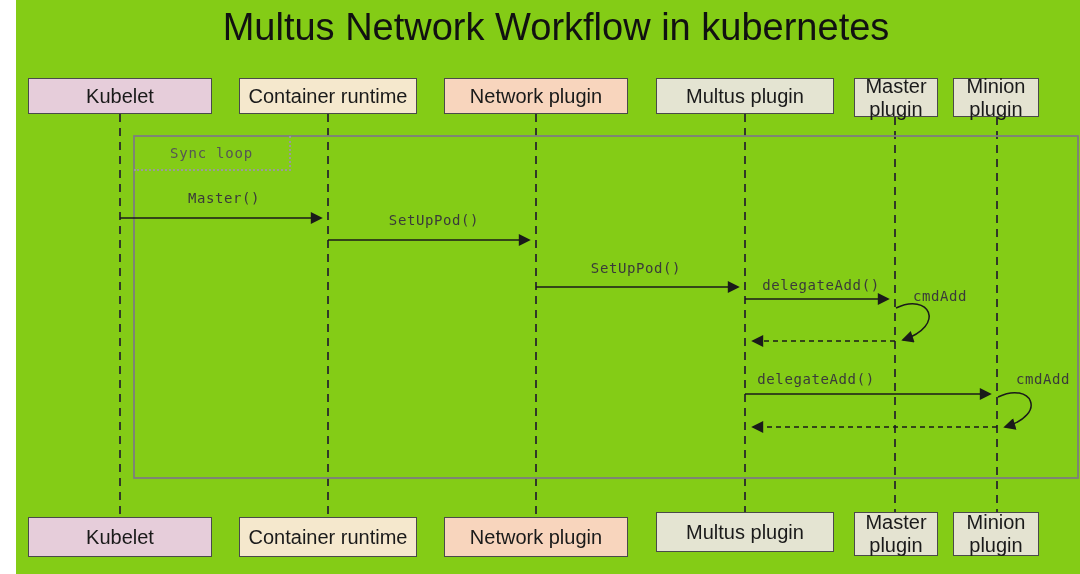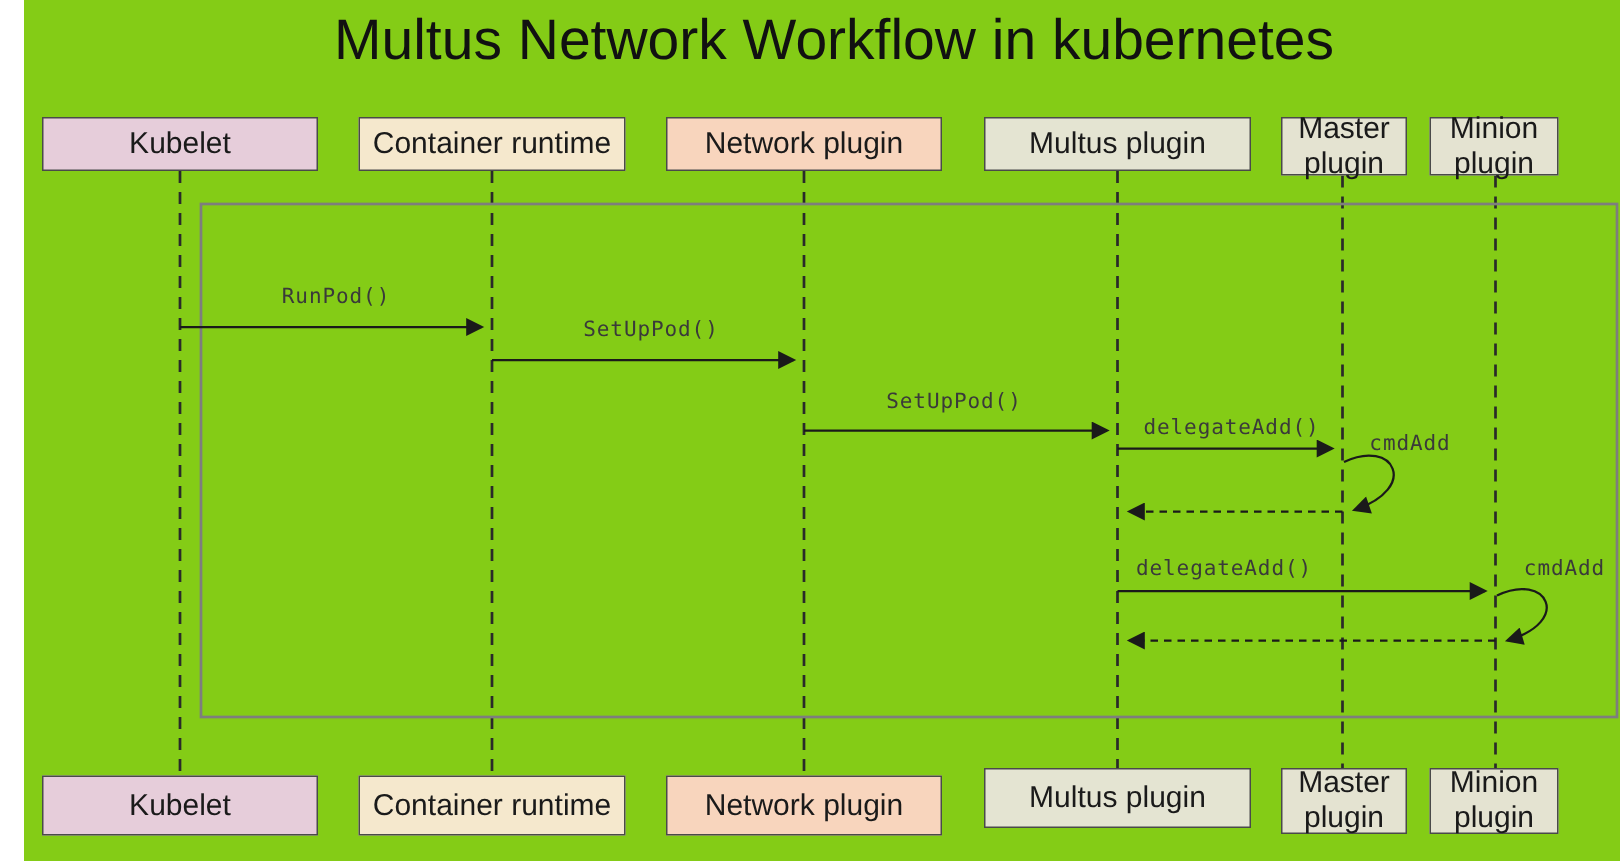--- a/index.html
+++ b/index.html
@@ -51,20 +51,23 @@
     <line class="msg" x1="312" y1="240" x2="513" y2="240" marker-end="url(#ah)"></line>
     <line class="msg" x1="520" y1="287" x2="722" y2="287" marker-end="url(#ah)"></line>
     <line class="msg" x1="729" y1="299" x2="872" y2="299" marker-end="url(#ah)"></line>
     <path class="msg" d="M 880 308 C 913 292, 931 325, 887 340" marker-end="url(#ah)"></path>
     <line class="ret" x1="879" y1="341" x2="737" y2="341" marker-end="url(#ah)"></line>
     <line class="msg" x1="729" y1="394" x2="974" y2="394" marker-end="url(#ah)"></line>
     <path class="msg" d="M 982 397 C 1015 381, 1033 414, 989 427" marker-end="url(#ah)"></path>
     <line class="ret" x1="981" y1="427" x2="737" y2="427" marker-end="url(#ah)"></line>
   </svg>
 
+  <div class="syncbox">
+    <span>Sync loop</span>
+  </div>
 
   <div class="actor" style="left: 12px; top: 78px; width: 184px; height: 36px; background-color: rgb(230, 205, 218);">
     <span>Kubelet</span>
     </div>
   <div class="actor" style="left: 223px; top: 78px; width: 178px; height: 36px; background-color: rgb(245, 232, 205);">
     <span>Container runtime</span>
     </div>
   <div class="actor" style="left: 428px; top: 78px; width: 184px; height: 36px; background-color: rgb(248, 213, 189);">
     <span>Network plugin</span>
     </div>
@@ -90,21 +93,21 @@
   <div class="actor" style="left: 640px; top: 512px; width: 178px; height: 40px; background-color: rgb(228, 228, 210);">
     <span>Multus plugin</span>
     </div>
   <div class="actor" style="left: 838px; top: 512px; width: 84px; height: 44px; background-color: rgb(228, 227, 209);">
     <span>Master plugin</span>
     </div>
   <div class="actor" style="left: 937px; top: 512px; width: 86px; height: 44px; background-color: rgb(228, 227, 209);">
     <span>Minion plugin</span>
     </div>
 
-  <div class="mlabel" style="left:208px;top:190px">RunPod()</div>
+  <div class="mlabel" style="left:208px;top:190px">Master()</div>
   <div class="mlabel" style="left:418px;top:212px">SetUpPod()</div>
   <div class="mlabel" style="left:620px;top:260px">SetUpPod()</div>
   <div class="mlabel" style="left:805px;top:277px">delegateAdd()</div>
   <div class="mlabel" style="left:924px;top:288px">cmdAdd</div>
   <div class="mlabel" style="left:800px;top:371px">delegateAdd()</div>
   <div class="mlabel" style="left:1027px;top:371px">cmdAdd</div>
 
 </div>
 
 </body></html>

